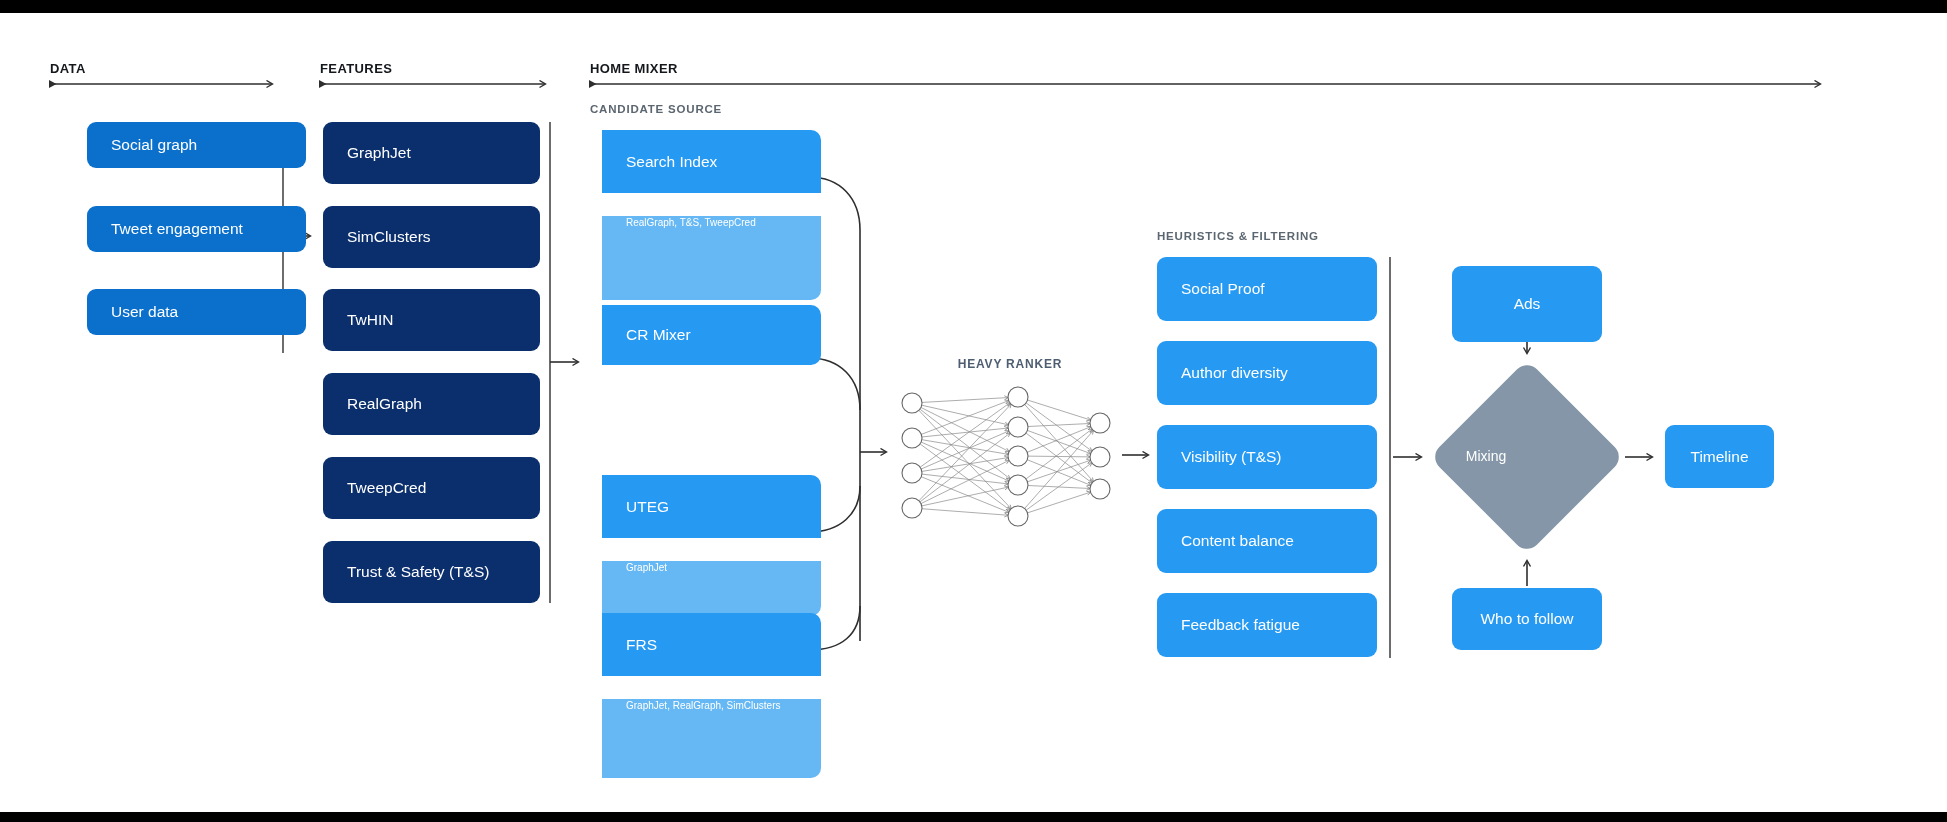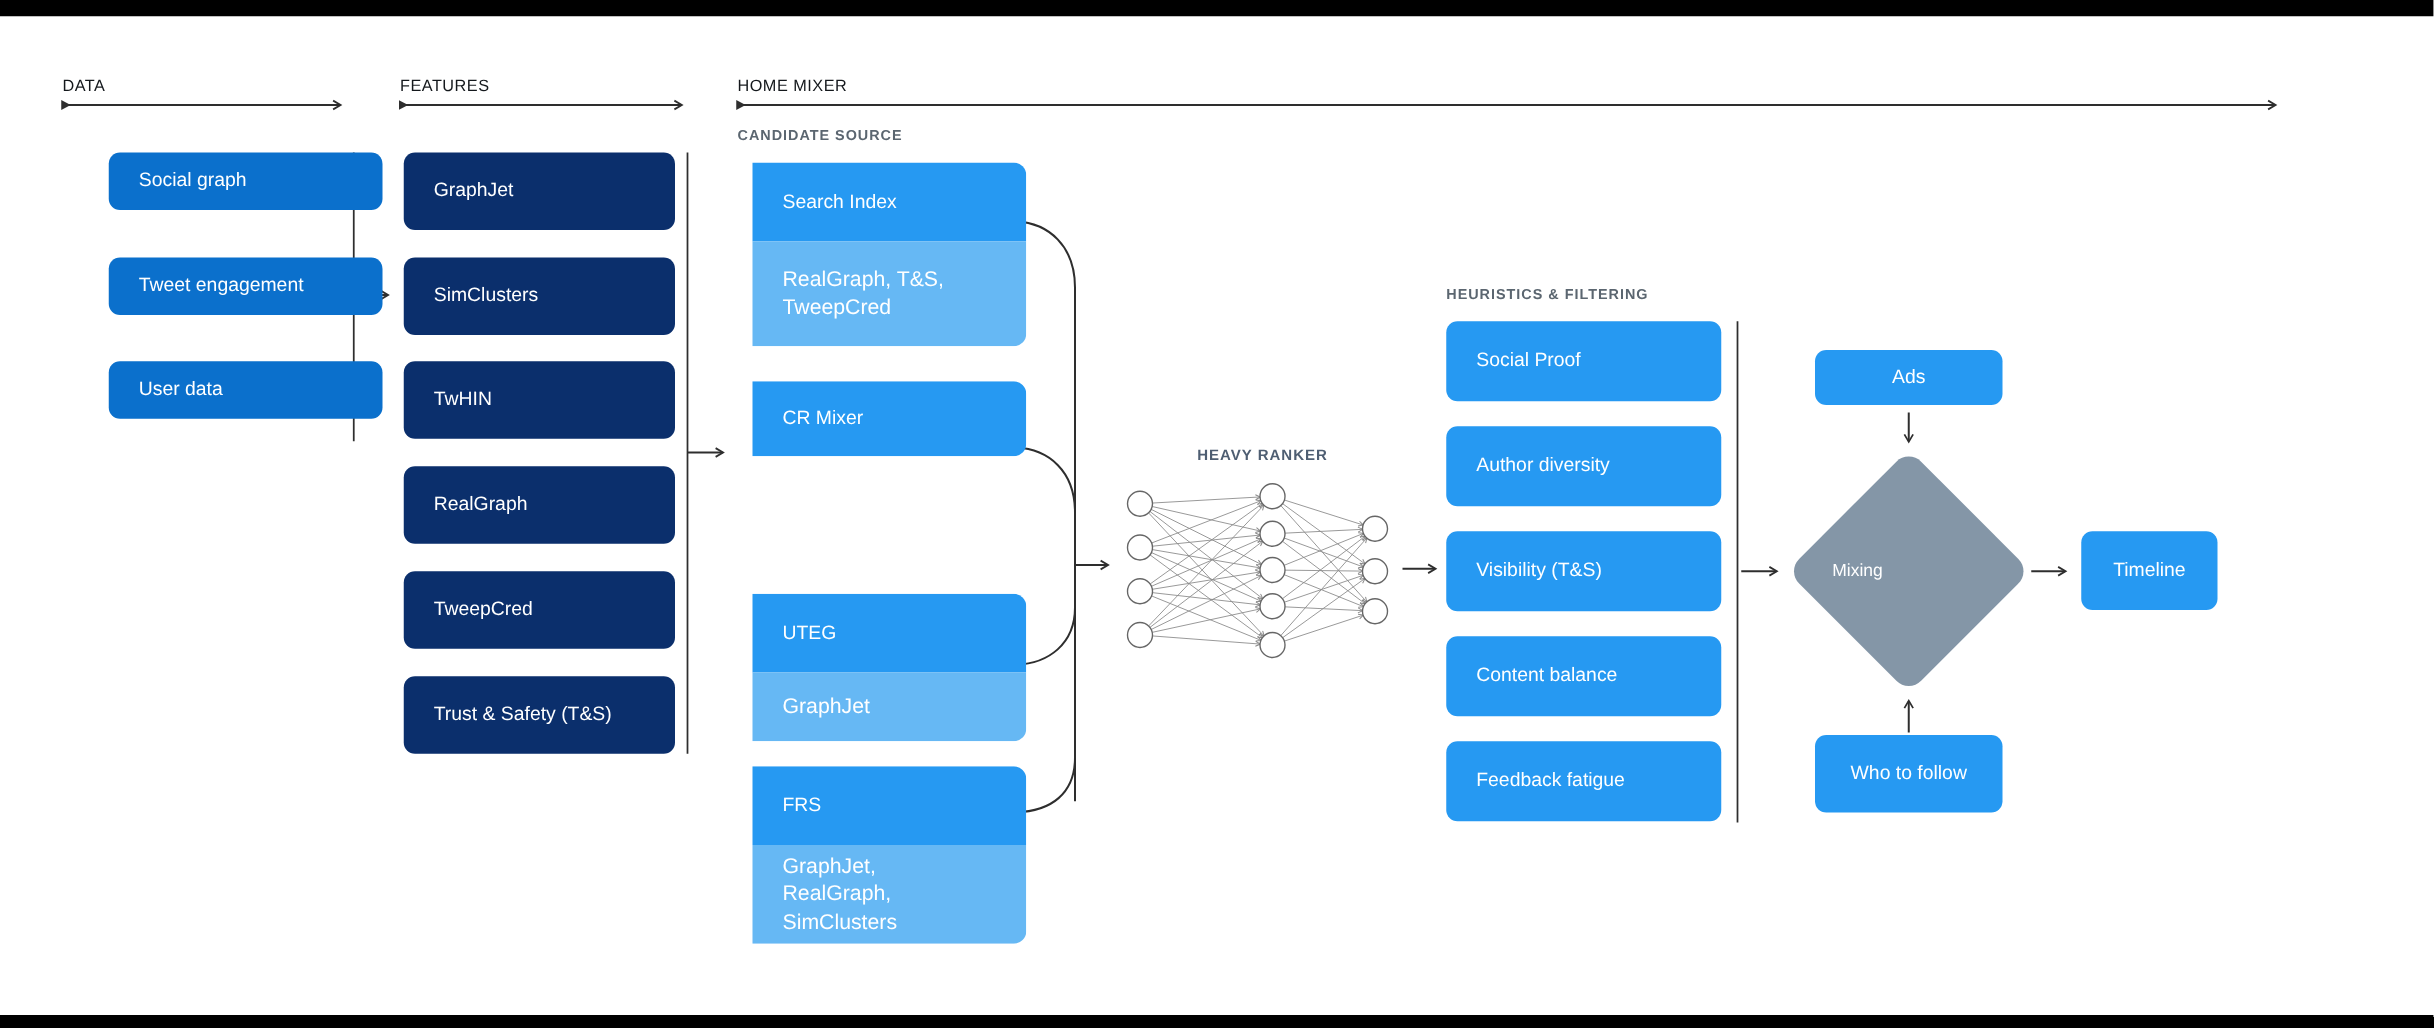--- a/index.html
+++ b/index.html
@@ -1,30 +1,30 @@
 <!DOCTYPE html>
 <html style="--letterbox: #000000; --canvas: #ffffff; --line: #2e2e2e; --label_gray: #5b6670; --ranker_label: #4e5e72; --data_box: #0b70cc; --feature_box: #0b2f6c; --candidate_primary: #2699f2; --candidate_secondary: #66b8f4; --heuristic_box: #2699f2; --diamond: #8496a7; --box_text: #ffffff;"><head>
 <meta charset="utf-8">
 <style>
   html,body{margin:0;padding:0;background:#fff;font-family:"Liberation Sans",sans-serif;}
   #canvas{position:relative;width:1947px;height:822px;background:var(--canvas,#fff);overflow:hidden;}
   .bar{position:absolute;left:0;width:100%;background:var(--letterbox,#000);}
   #topbar{top:0;height:13px;}
   #botbar{top:812px;height:10px;}
-  .sec-label{position:absolute;font-size:13px;font-weight:normal;letter-spacing:.4px;color:#14181c;white-space:nowrap;}
+  .sec-label{position:absolute;font-size:13px;font-weight:bold;letter-spacing:.4px;color:#14181c;white-space:nowrap;}
   .sub-label{position:absolute;font-size:11.5px;font-weight:bold;letter-spacing:.8px;color:var(--label_gray,#5b6670);white-space:nowrap;}
   .ranker-label{position:absolute;left:940px;top:357px;width:140px;text-align:center;font-size:12px;font-weight:bold;letter-spacing:.8px;color:var(--ranker_label,#4e5e72);}
   .box{position:absolute;border-radius:9px;color:var(--box_text,#fff);font-size:15.5px;display:flex;align-items:center;padding-left:24px;box-sizing:border-box;white-space:nowrap;}
   .center{justify-content:center;padding-left:0;}
   .db{left:51px;width:219px;height:46px;background:var(--data_box,#0b70cc);margin-left:36px;}
   .fb{left:323px;width:217px;height:62px;background:var(--feature_box,#0b2f6c);}
   .hx{left:1157px;width:220px;height:64px;background:var(--heuristic_box,#2699f2);}
   .cand{position:absolute;left:590px;width:219px;border-radius:10px;overflow:hidden;padding-left:12px;}
   .cand-h{background:var(--candidate_primary,#2699f2);display:flex;align-items:center;padding-left:24px;color:var(--box_text,#fff);font-size:15.5px;box-sizing:border-box;}
-  .cand-s{background:var(--candidate_secondary,#66b8f4);display:flex;align-items:center;padding-left:24px;color:var(--box_text,#fff);font-size:17px;box-sizing:border-box;}
+  .cand-s{background:var(--candidate_secondary,#66b8f4);display:flex;align-items:flex-start;padding-left:24px;color:var(--box_text,#fff);font-size:10px;box-sizing:border-box;margin-top:23px;}
   .cand-s span{display:block;width:164px;line-height:1.32;}
   svg.overlay{position:absolute;left:0;top:0;width:1947px;height:822px;}
   .ln{stroke:var(--line,#2e2e2e);stroke-width:1.6;fill:none;}
   .sep{stroke:var(--line,#2e2e2e);stroke-width:1.4;fill:none;}
   .nn-edge{stroke:#8a8a8a;stroke-width:.7;}
   .nn-node{fill:#fff;stroke:#666;stroke-width:1.1;}
   .diamond{fill:var(--diamond,#8496a7);}
   #mixing-label{position:absolute;left:1426px;top:448px;width:120px;text-align:center;color:var(--box_text,#fff);font-size:14px;}
   #ah path,#ah2 path{fill:none;}
   #ah path{stroke:var(--line,#2e2e2e);stroke-width:1.4;}
@@ -166,18 +166,18 @@
         <span>GraphJet, RealGraph, SimClusters</span>
       </div>
   </div>
 
   <div class="box hx" style="top:257px">Social Proof</div>
   <div class="box hx" style="top:341px">Author diversity</div>
   <div class="box hx" style="top:425px">Visibility (T&amp;S)</div>
   <div class="box hx" style="top:509px">Content balance</div>
   <div class="box hx" style="top:593px">Feedback fatigue</div>
 
-  <div class="box center" style="left:1452px;top:280px;width:150px;height:44px;background:var(--heuristic_box,#2699f2)">Ads</div>
+  <div class="box center" style="left:1452px;top:266px;width:150px;height:76px;background:var(--heuristic_box,#2699f2)">Ads</div>
   <div id="mixing-label">Mixing</div>
   <div class="box center" style="left:1452px;top:588px;width:150px;height:62px;background:var(--heuristic_box,#2699f2)">Who to follow</div>
   <div class="box center" style="left:1665px;top:425px;width:109px;height:63px;background:var(--heuristic_box,#2699f2)">Timeline</div>
 
 </div>
 
 </body></html>

